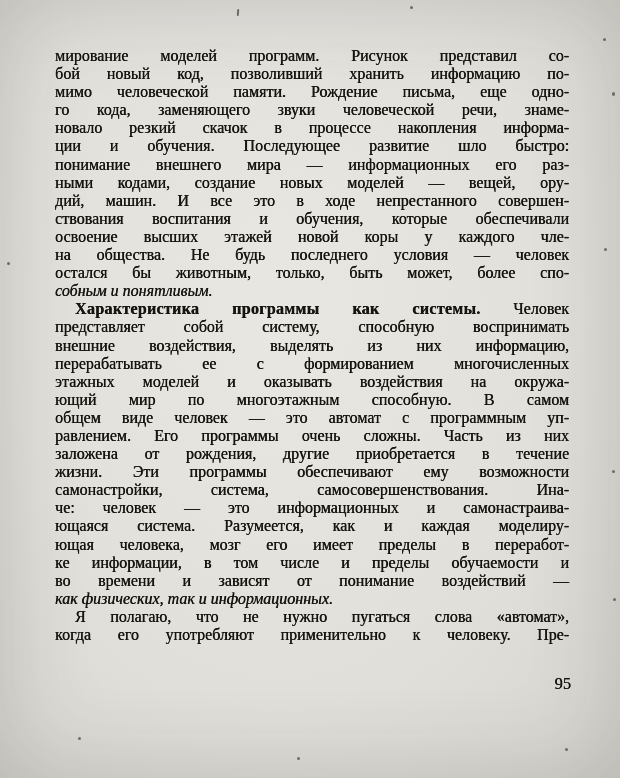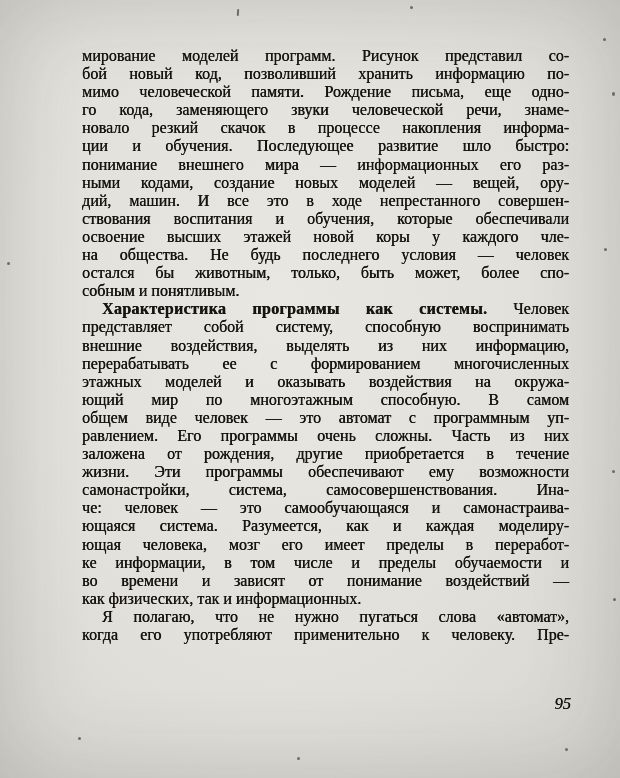--- a/index.html
+++ b/index.html
@@ -22,37 +22,36 @@
     top: 47px;
     width: 514px;
     color: var(--ink, #17150f);
     font-size: 16px;
     line-height: 18.1px;
     text-shadow: 0.35px 0 0 currentColor; 
   }
   .line {
     text-align: justify;
     text-align-last: justify;
-    margin-left: 27px;
   }
   .line.last {
     text-align-last: left;
+    font-style: italic;
   }
   .line.indent {
     text-indent: 20px;
   }
   .line b {
     font-weight: bold;
     letter-spacing: 0.3px;
   }
   .page-number {
     position: absolute;
     right: 49px;
-    bottom: 64px;
-    font-style: italic;
+    bottom: 84px;
     font-size: 16.5px;
     color: var(--ink, #17150f);
     text-shadow: 0.3px 0 0 currentColor;
   }
   .speck {
     position: absolute;
     background: #4c4a45;
     border-radius: 50%;
     opacity: 0.75;
   }
@@ -82,21 +81,21 @@
       <div class="line">представляет собой систему, способную воспринимать</div>
       <div class="line">внешние воздействия, выделять из них информацию,</div>
       <div class="line">перерабатывать ее с формированием многочисленных</div>
       <div class="line">этажных моделей и оказывать воздействия на окружа-</div>
       <div class="line">ющий мир по многоэтажным способную. В самом</div>
       <div class="line">общем виде человек — это автомат с программным уп-</div>
       <div class="line">равлением. Его программы очень сложны. Часть из них</div>
       <div class="line">заложена от рождения, другие приобретается в течение</div>
       <div class="line">жизни. Эти программы обеспечивают ему возможности</div>
       <div class="line">самонастройки, система, самосовершенствования. Ина-</div>
-      <div class="line">че: человек — это самообучающаяся и самонастраива-</div>
+      <div class="line">че: человек — это информационных и самонастраива-</div>
       <div class="line">ющаяся система. Разумеется, как и каждая моделиру-</div>
       <div class="line">ющая человека, мозг его имеет пределы в переработ-</div>
       <div class="line">ке информации, в том числе и пределы обучаемости и</div>
       <div class="line">во времени и зависят от понимание воздействий —</div>
       <div class="line last">как физических, так и информационных.</div>
       <div class="line indent">Я полагаю, что не нужно пугаться слова «автомат»,</div>
       <div class="line">когда его употребляют применительно к человеку. Пре-</div>
     </div>
 
   <div class="page-number">95</div>

